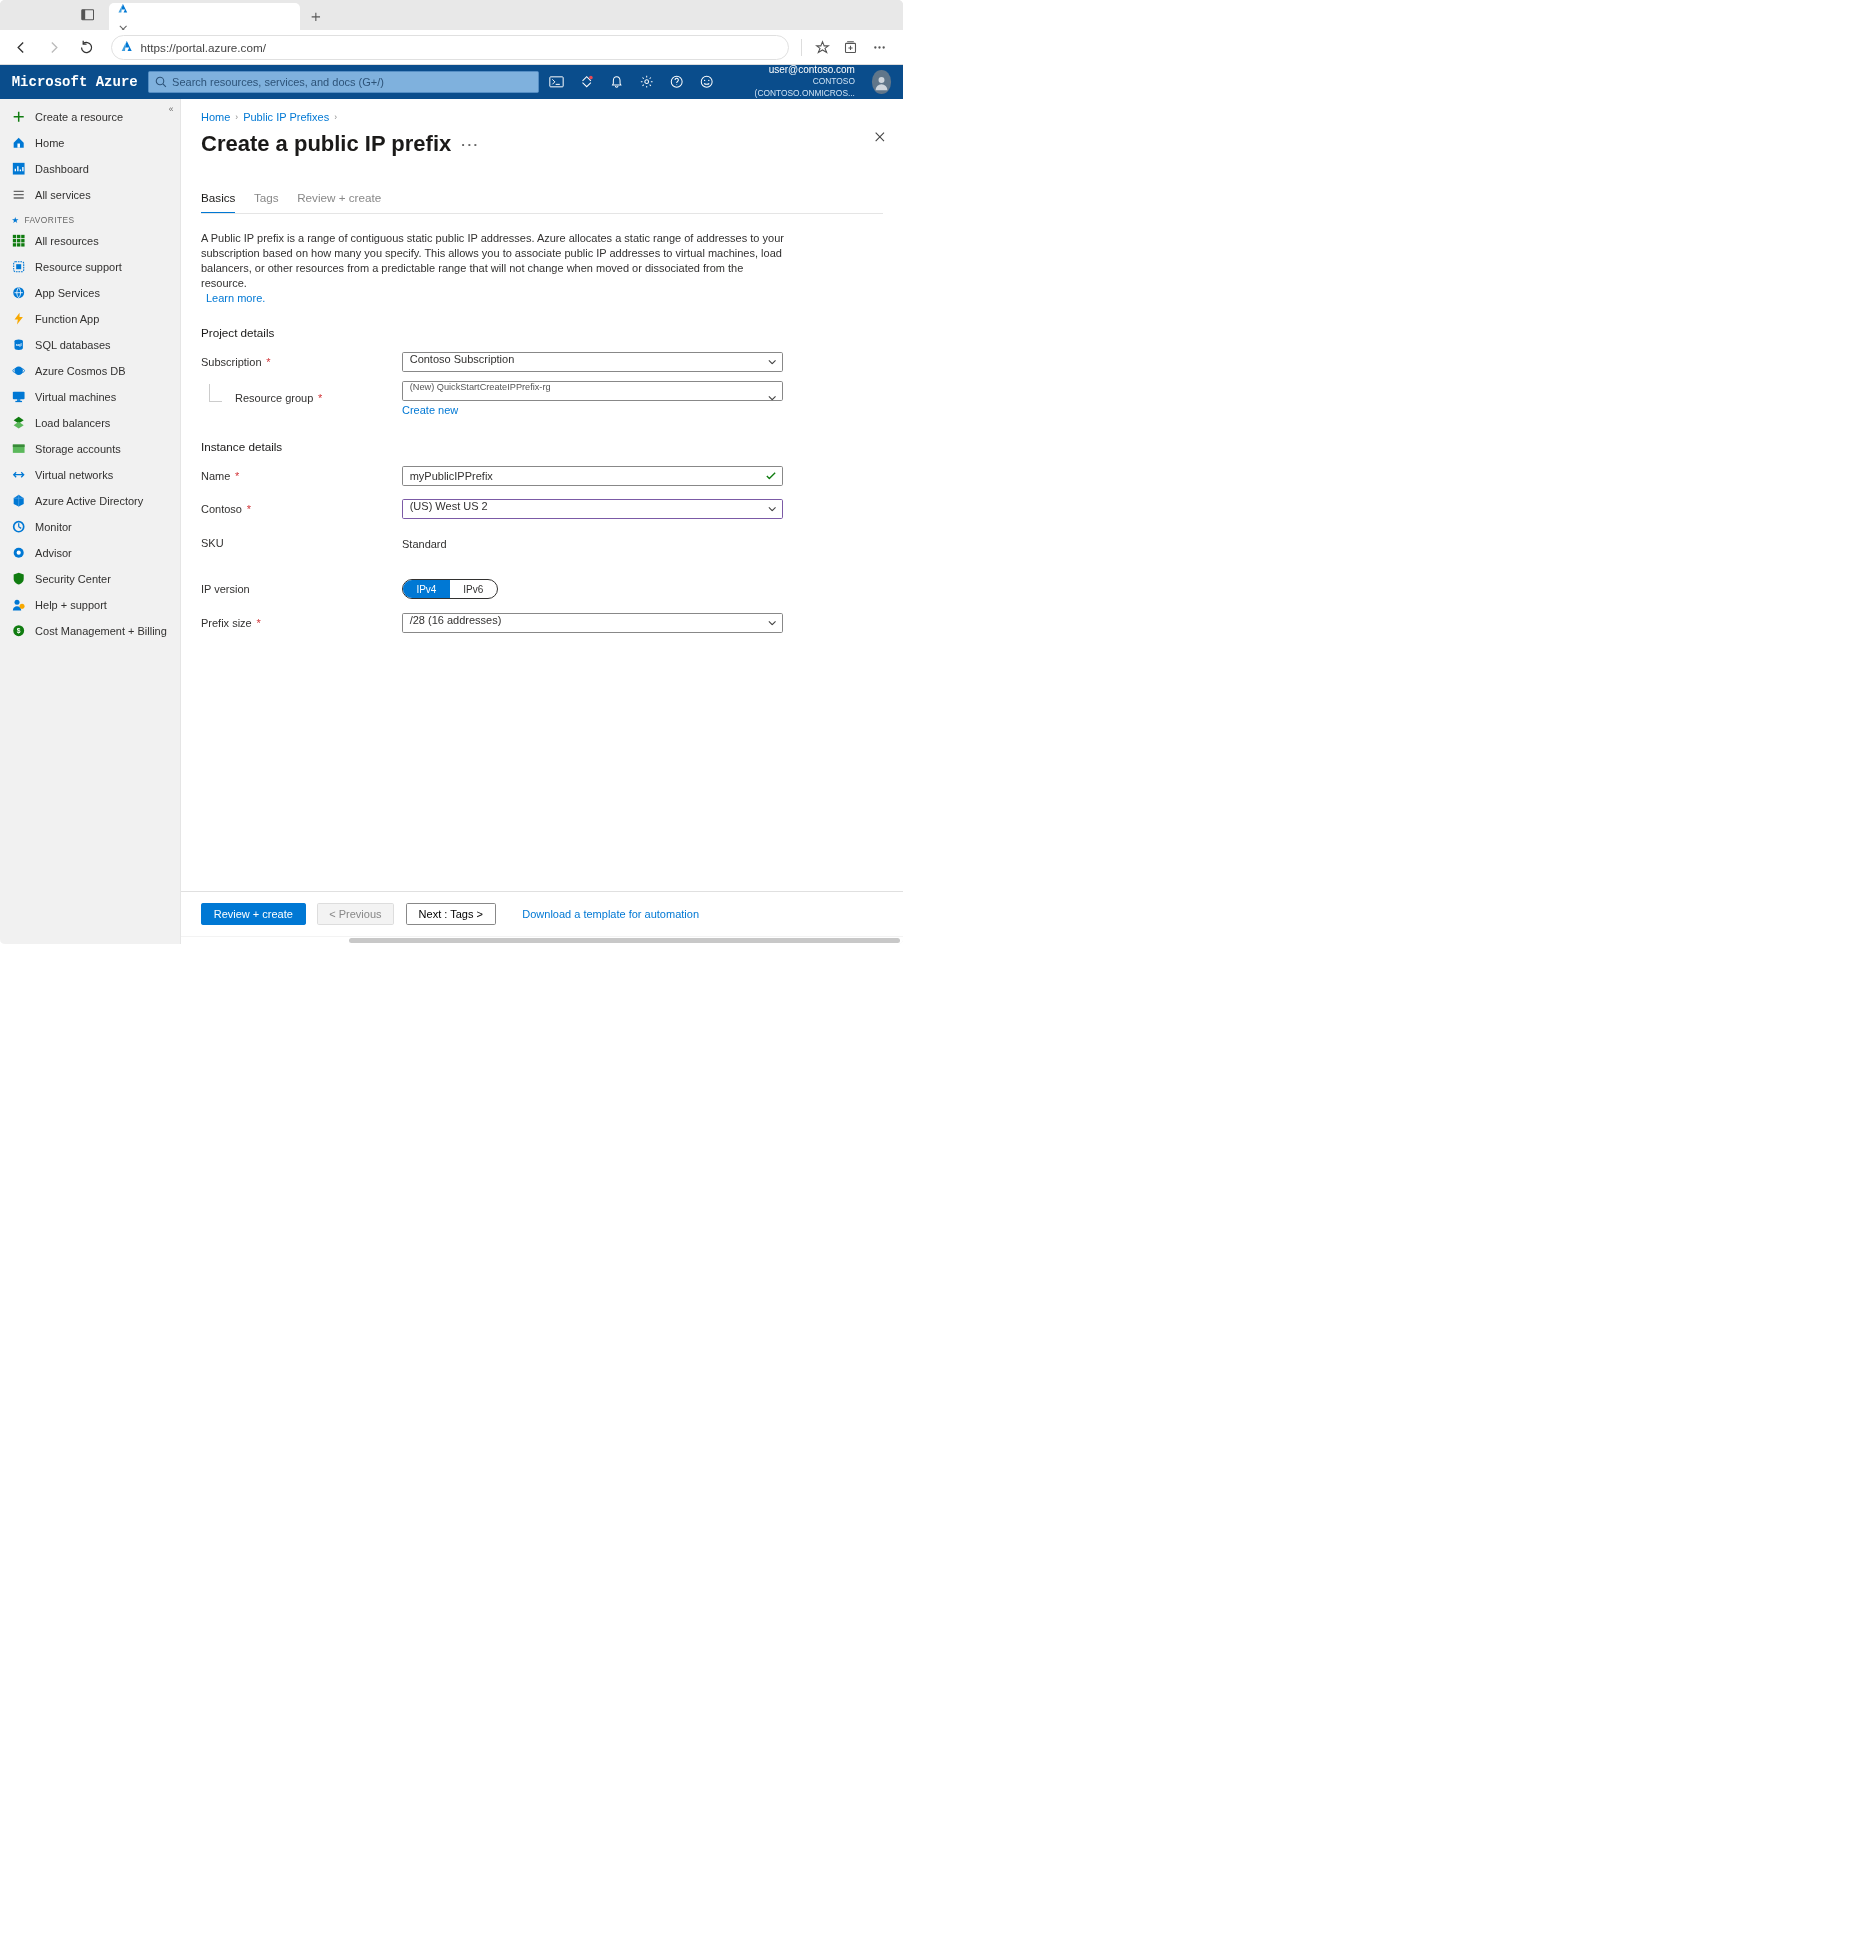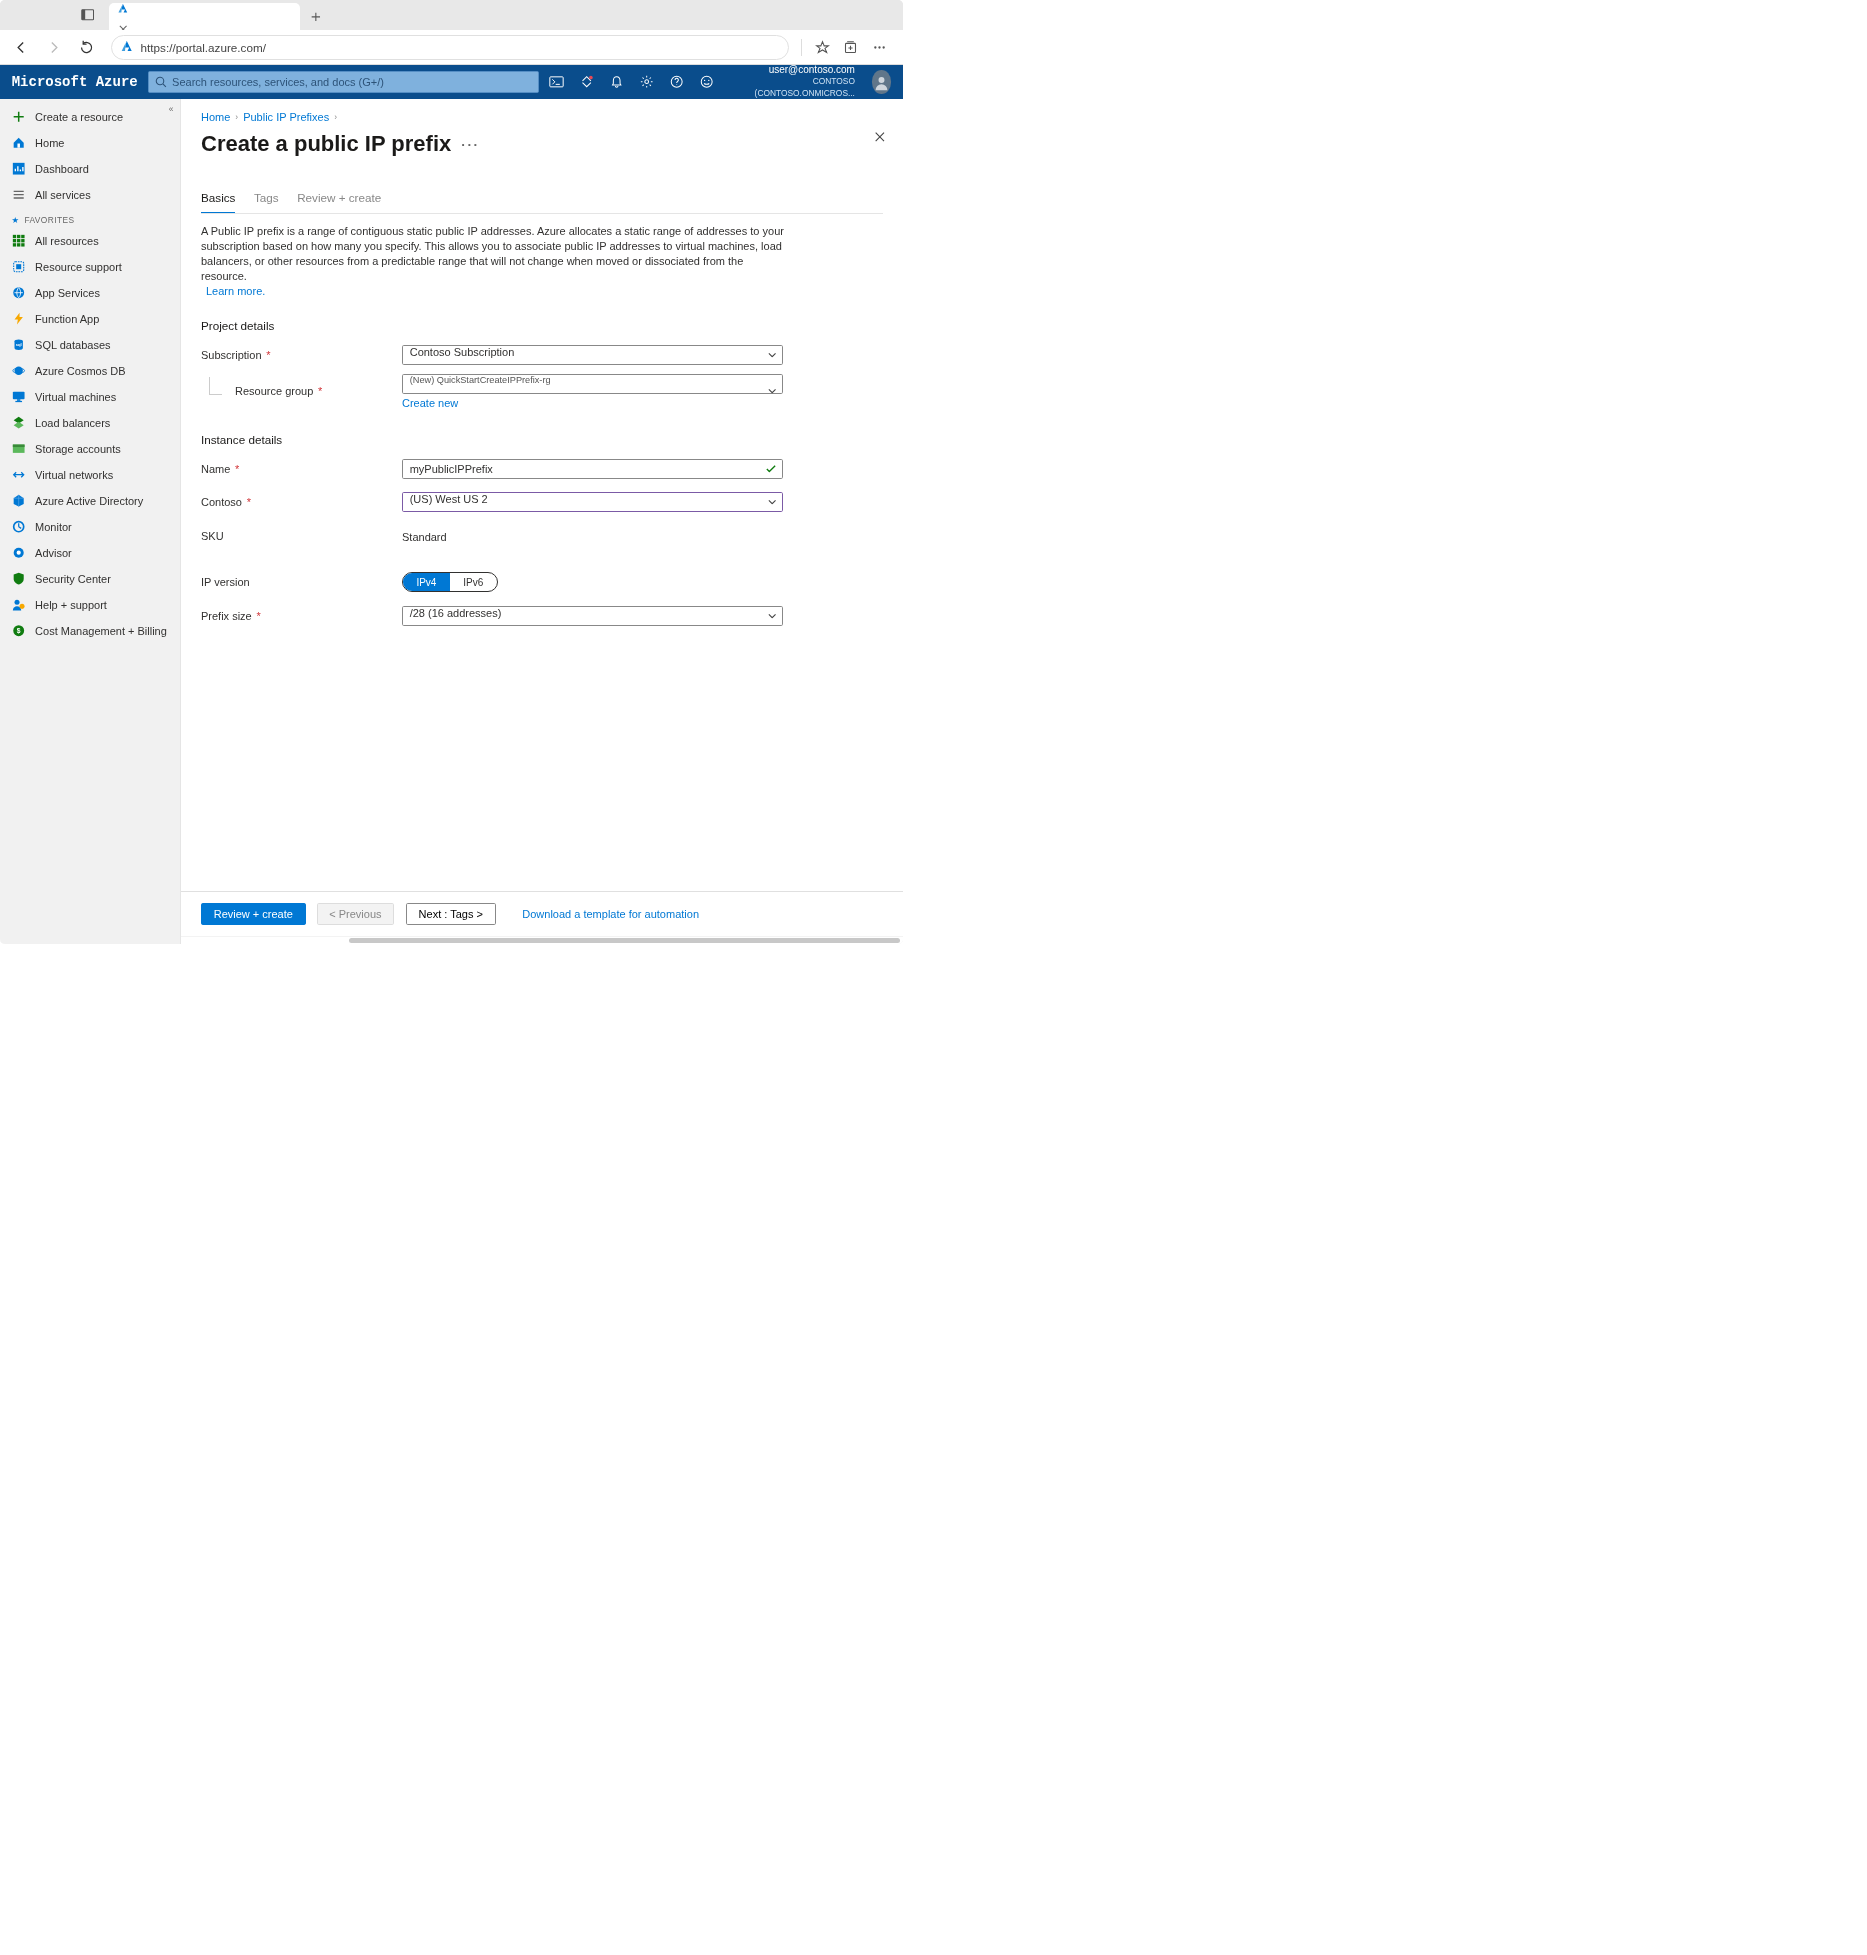--- a/index.html
+++ b/index.html
@@ -45,21 +45,21 @@
   .main{flex:1;display:flex;flex-direction:column;padding:11.7px 20px 0 20px; position:relative;}
   .close-blade{position:absolute;top:32px;right:17px;color:#444;}
   .crumbs{font-size:11px;color:#0078d4;display:flex;align-items:center;gap:5px;}
   .crumbs a{color:#0078d4;text-decoration:none;}
   .crumbs .sep{color:#888;font-size:8.4px;}
   h1.page-title{font-size:22px;font-weight:600;color:#1b1a19;margin-top:8.4px;display:flex;align-items:center;gap:10px;}
   h1 .dots{color:#666;font-size:13.4px;letter-spacing:1.7px;}
   .tabs{display:flex;gap:18.5px;border-bottom:0.8px solid #e5e5e5;margin-top:28.5px;}
   .tabs .t{padding:5px 0 8.4px 0;font-size:11.7px;color:#888;cursor:pointer;}
   .tabs .t.active{color:#1b1a19;border-bottom:1.7px solid #0078d4;font-weight:500;}
-  .desc{font-size:11px;color:#323130;margin-top:10px;max-width:587px;line-height:15px;}
+  .desc{font-size:11px;color:#323130;margin-top:17px;max-width:587px;line-height:15px;}
   .desc a{color:#0078d4;text-decoration:none;margin-left:5px;}
   .sec-hdr{font-size:11.7px;color:#1b1a19;margin-top:20px;margin-bottom:8.4px;}
   .form-row{display:flex;align-items:center;min-height:30px;margin-bottom:3.4px;}
   .form-row.indent .label{padding-left:34px;position:relative;}
   .form-row.indent .label::before{content:"";position:absolute;left:8.4px;top:-8.4px;width:11.7px;height:17px;border-left:0.8px solid #ccc;border-bottom:0.8px solid #ccc;}
   .label{width:201px;font-size:11px;color:#323130;}
   .req{color:#d13438;margin-left:1.7px;}
   .field{width:381px;position:relative;}
   .sel, .txt{width:100%;height:20px;border:0.8px solid #888;border-radius:1.7px;padding:0 22px 0 6.7px;font-size:11px;background:#fff;color:#323130;}
   .sel.small{font-size:9.2px;color:#555;}

